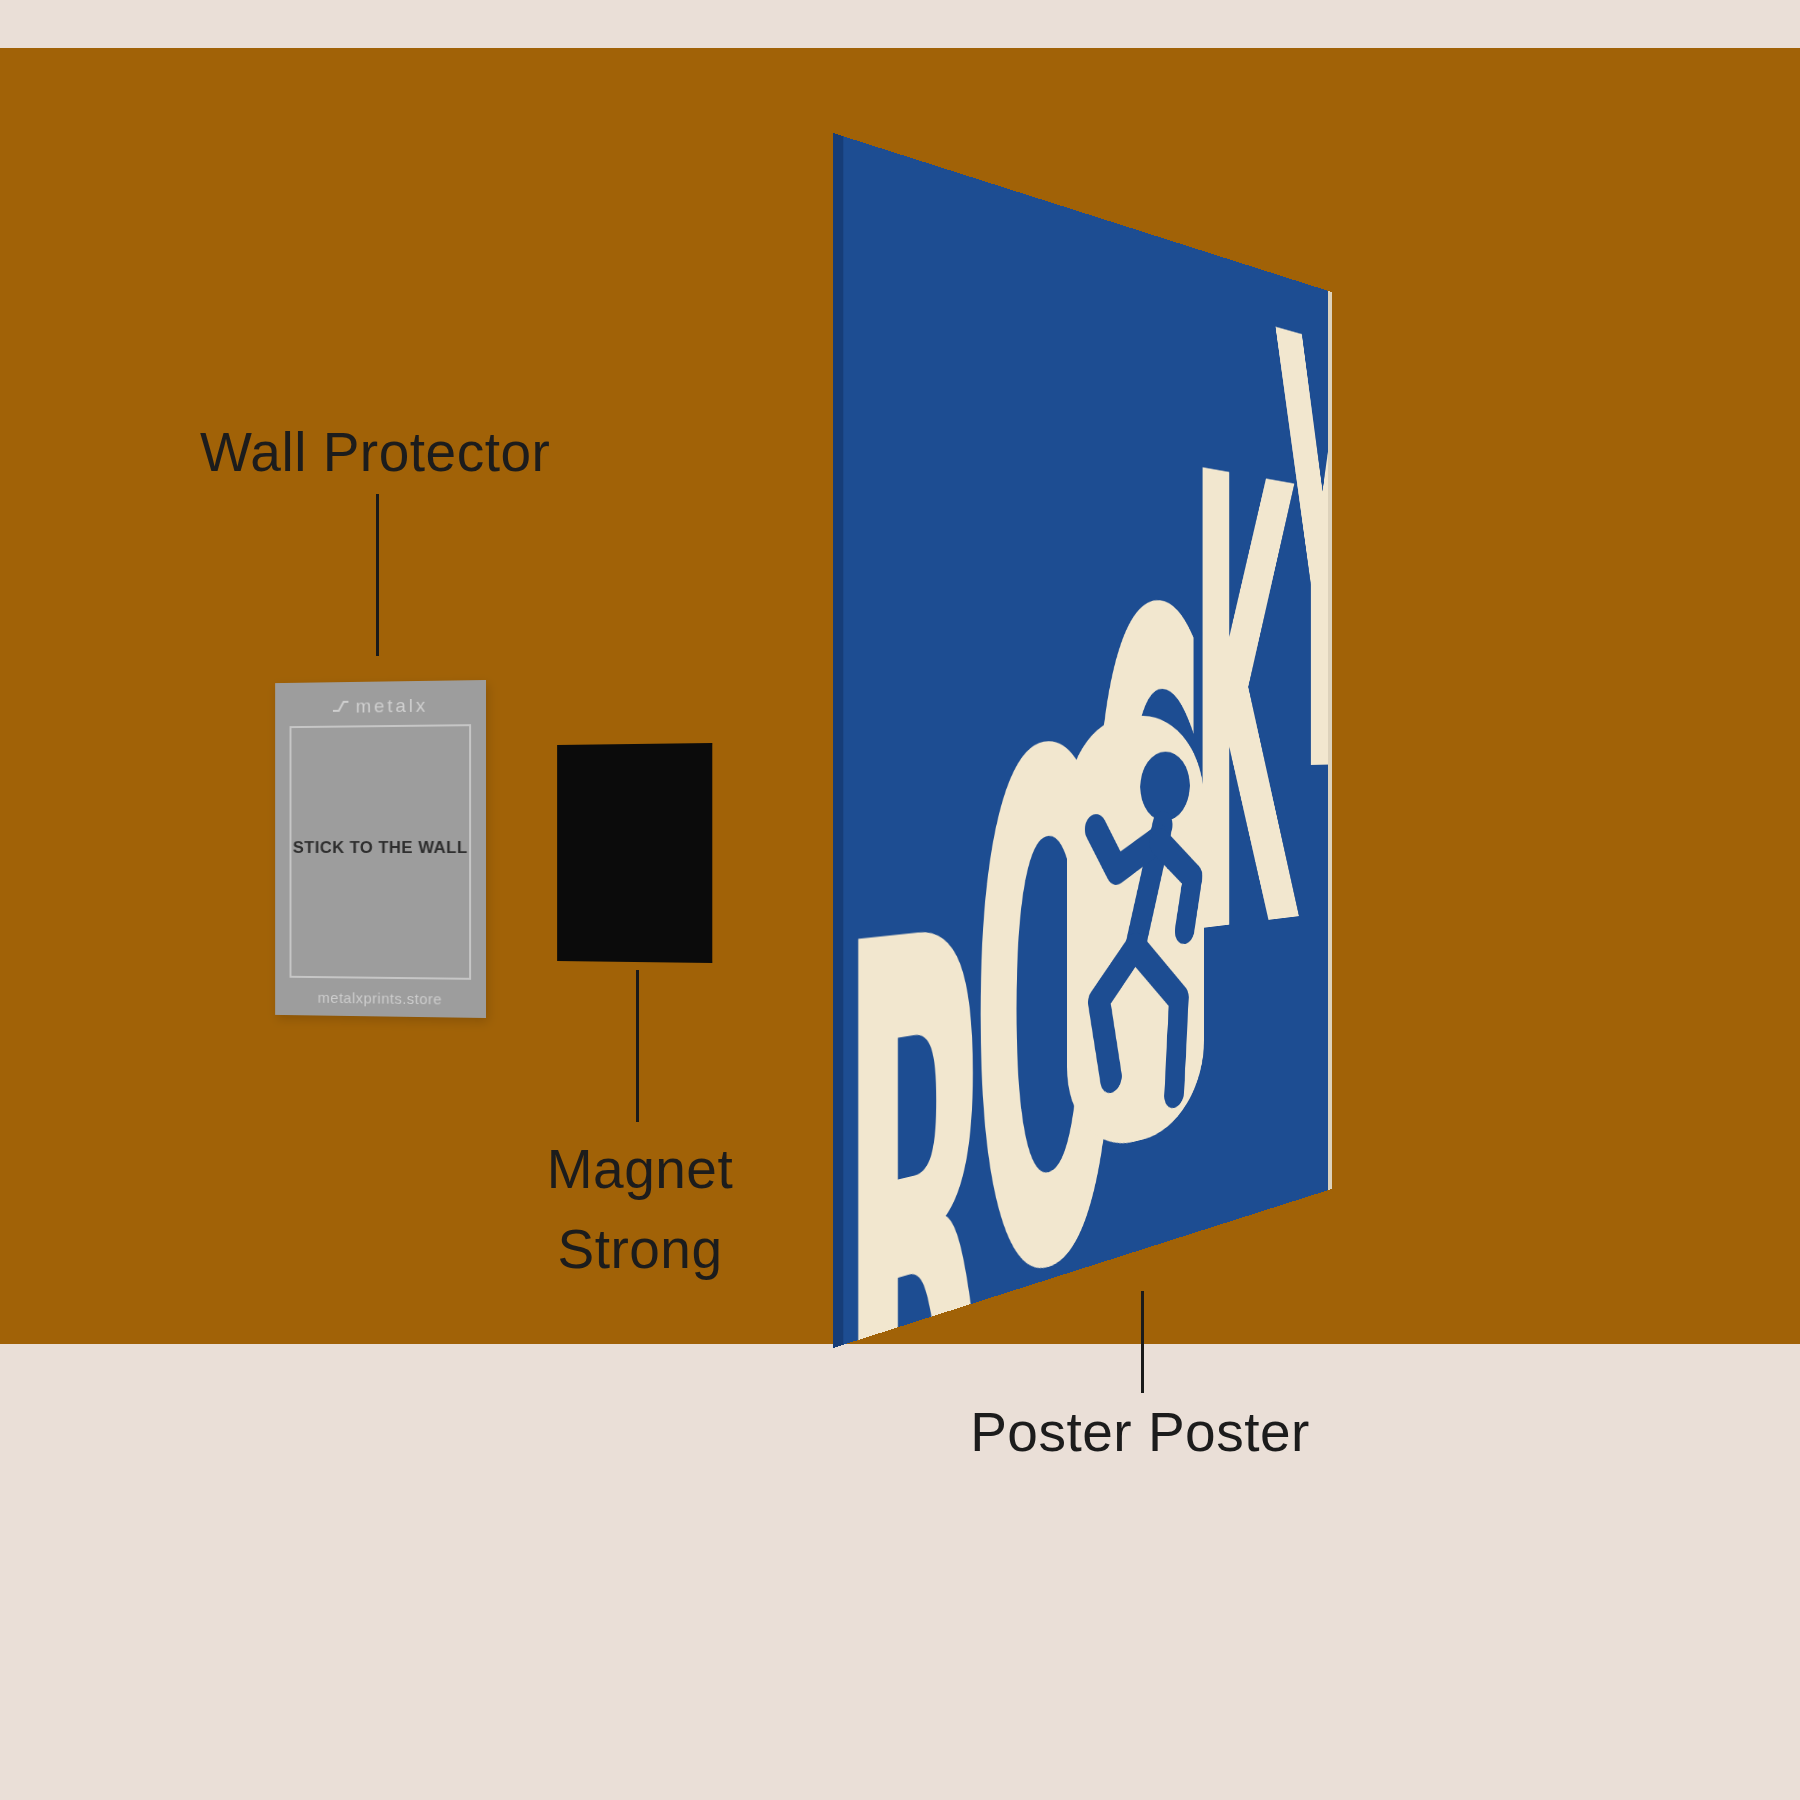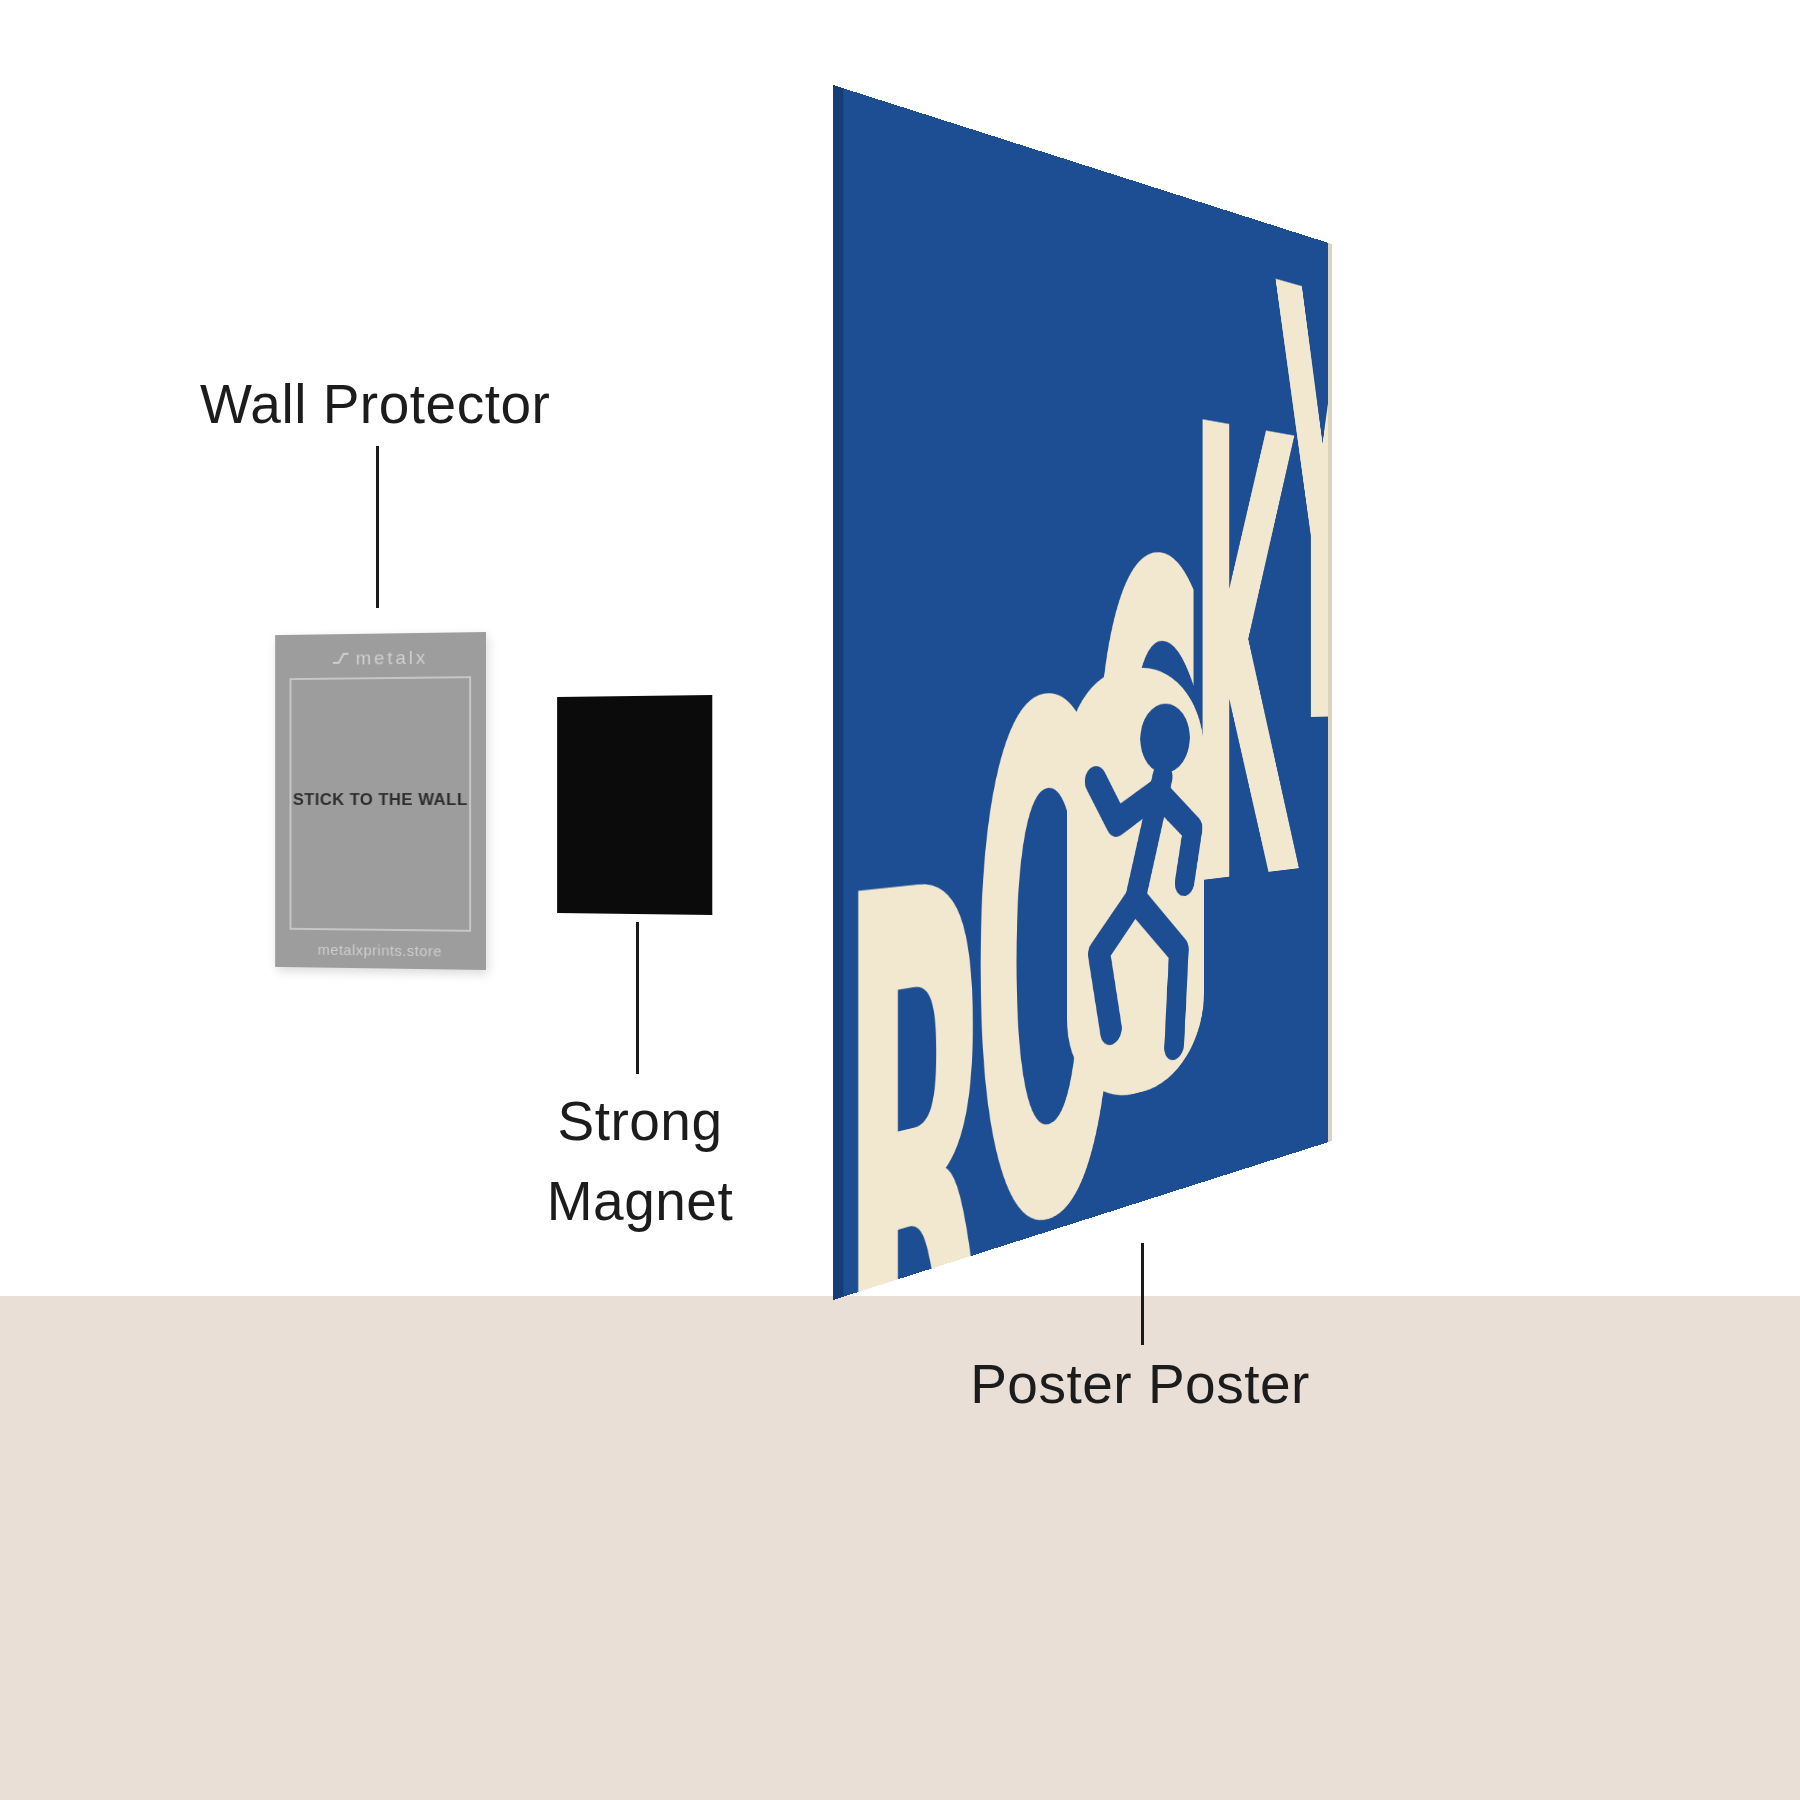--- a/index.html
+++ b/index.html
@@ -5,21 +5,22 @@
   html, body { margin: 0; padding: 0; }
   body {
     width: 1800px; height: 1800px;
     background: #eadfd7;
     font-family: "Liberation Sans", sans-serif;
     overflow: hidden;
   }
   .canvas {
     position: relative;
     width: 1800px; height: 1296px;
-    background: #ffffff;
+    background: #a16207;
+    margin-top: 48px;
   }
 
   
   .label {
     position: absolute;
     color: #1c1c1c;
     font-size: 55px;
     font-weight: 500;
     letter-spacing: 0.5px;
     white-space: nowrap;
@@ -118,22 +119,22 @@
       <span>metalx</span>
     </div>
     <div class="protector-inner-border"></div>
     <div class="protector-center">STICK TO THE WALL</div>
     <div class="protector-footer">metalxprints.store</div>
   </div>
 
   <div class="magnet"></div>
   <div class="leader leader-magnet"></div>
   <div class="label label-magnet">
+    <div>Magnet</div>
     <div>Strong</div>
-    <div>Magnet</div>
   </div>
 
   <div class="poster-wrap">
     <svg viewBox="0 0 780 1215" preserveAspectRatio="none">
 
       <rect x="0" y="0" width="780" height="1215" fill="#1d4d92"></rect>
 
       <rect x="0" y="0" width="12" height="1215" fill="#163d78"></rect>
 
       <g fill="#f2e7cf" font-family="'DejaVu Sans', sans-serif" font-weight="bold" font-size="320">

